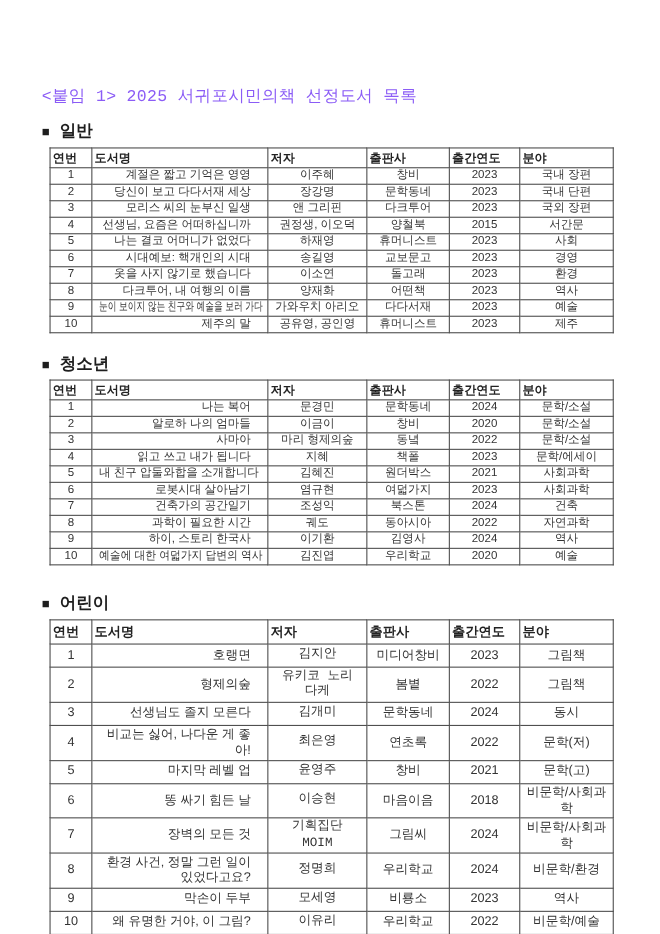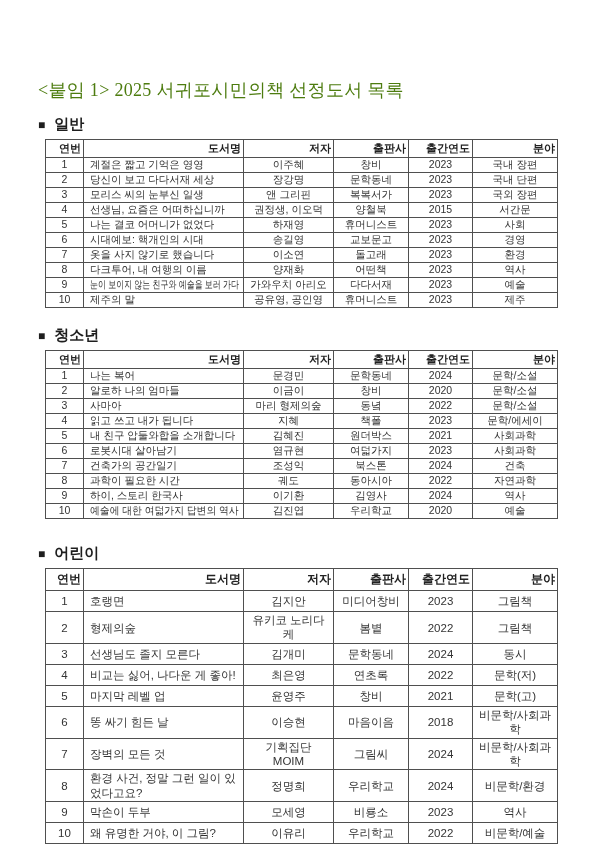--- a/index.html
+++ b/index.html
@@ -5,44 +5,44 @@
   html,body{margin:0;padding:0;}
   body{
     width:600px;height:849px;background:#ffffff;
     font-family:"Liberation Sans","DejaVu Sans",sans-serif;color:#333;
   }
   .page{
     box-sizing:border-box;width:600px;height:849px;
     padding:78px 43px 0 38px;overflow:hidden;background:#fff;
   }
   .doc-title{
-    font-family:Liberation Serif, serif;
-    font-size:18px;color:#4d7c0f;letter-spacing:.3px;white-space:nowrap;
+    font-family:Liberation Mono, monospace;
+    font-size:15px;color:#8b5cf6;letter-spacing:.3px;white-space:nowrap;
   }
   .section-heading{
     display:flex;align-items:center;gap:9px;
     margin:13px 0 5px 0;font-size:15px;font-weight:bold;color:#1e1e1e;
   }
   #sections section:nth-of-type(2) .section-heading{margin-top:18px;}
   #sections section:nth-of-type(3) .section-heading{margin-top:25px;}
   .bullet{font-size:12px;line-height:1;}
   .book-table{
     border-collapse:collapse;table-layout:fixed;width:512px;margin-left:7px;
   }
   .book-table th,.book-table td{
     border:1px solid #4f4f4f;box-sizing:border-box;overflow:hidden;
   }
-  .book-table th{font-weight:bold;text-align:right;color:#222;padding:0 2px;}
+  .book-table th{font-weight:bold;text-align:left;color:#222;padding:0 2px;}
   .book-table td{text-align:center;color:#333;padding:0 2px;}
-  .book-table td.c1{text-align:left;padding-left:6px;padding-right:3px;}
+  .book-table td.c1{text-align:right;padding-left:6px;padding-right:15px;}
   .sm th{height:18px;font-size:11px;}
   .sm td{height:15px;font-size:10.5px;white-space:nowrap;line-height:1.1;}
   .lg th{height:22px;font-size:12px;}
   .lg td{height:21px;font-size:11.5px;line-height:1.25;padding-top:1px;padding-bottom:1px;}
-  .lg td.c2{padding-left:7px;padding-right:7px;}
+  .lg td.c2{padding-left:7px;padding-right:7px;font-family:Liberation Mono, monospace;}
   .cell-text{display:inline-block;vertical-align:middle;}
   .sm .cell-text{white-space:nowrap;}
 </style>
 </head>
 <body>
 
 <div class="page">
   <div class="doc-title">&lt;붙임 1&gt; 2025 서귀포시민의책 선정도서 목록</div>
   <div id="sections">
   <section class="book-section sm">
@@ -83,21 +83,21 @@
               <td class="c1"><span class="cell-text">당신이 보고 다다서재 세상</span></td>
               <td class="c2"><span class="cell-text">장강명</span></td>
               <td class="c3"><span class="cell-text">문학동네</span></td>
               <td class="c4"><span class="cell-text">2023</span></td>
               <td class="c5"><span class="cell-text">국내 단편</span></td>
             </tr>
             <tr>
               <td class="c0"><span class="cell-text">3</span></td>
               <td class="c1"><span class="cell-text">모리스 씨의 눈부신 일생</span></td>
               <td class="c2"><span class="cell-text">앤 그리핀</span></td>
-              <td class="c3"><span class="cell-text">복복서가</span></td>
+              <td class="c3"><span class="cell-text">다크투어</span></td>
               <td class="c4"><span class="cell-text">2023</span></td>
               <td class="c5"><span class="cell-text">국외 장편</span></td>
             </tr>
             <tr>
               <td class="c0"><span class="cell-text">4</span></td>
               <td class="c1"><span class="cell-text">선생님, 요즘은 어떠하십니까</span></td>
               <td class="c2"><span class="cell-text">권정생, 이오덕</span></td>
               <td class="c3"><span class="cell-text">양철북</span></td>
               <td class="c4"><span class="cell-text">2015</span></td>
               <td class="c5"><span class="cell-text">서간문</span></td>

